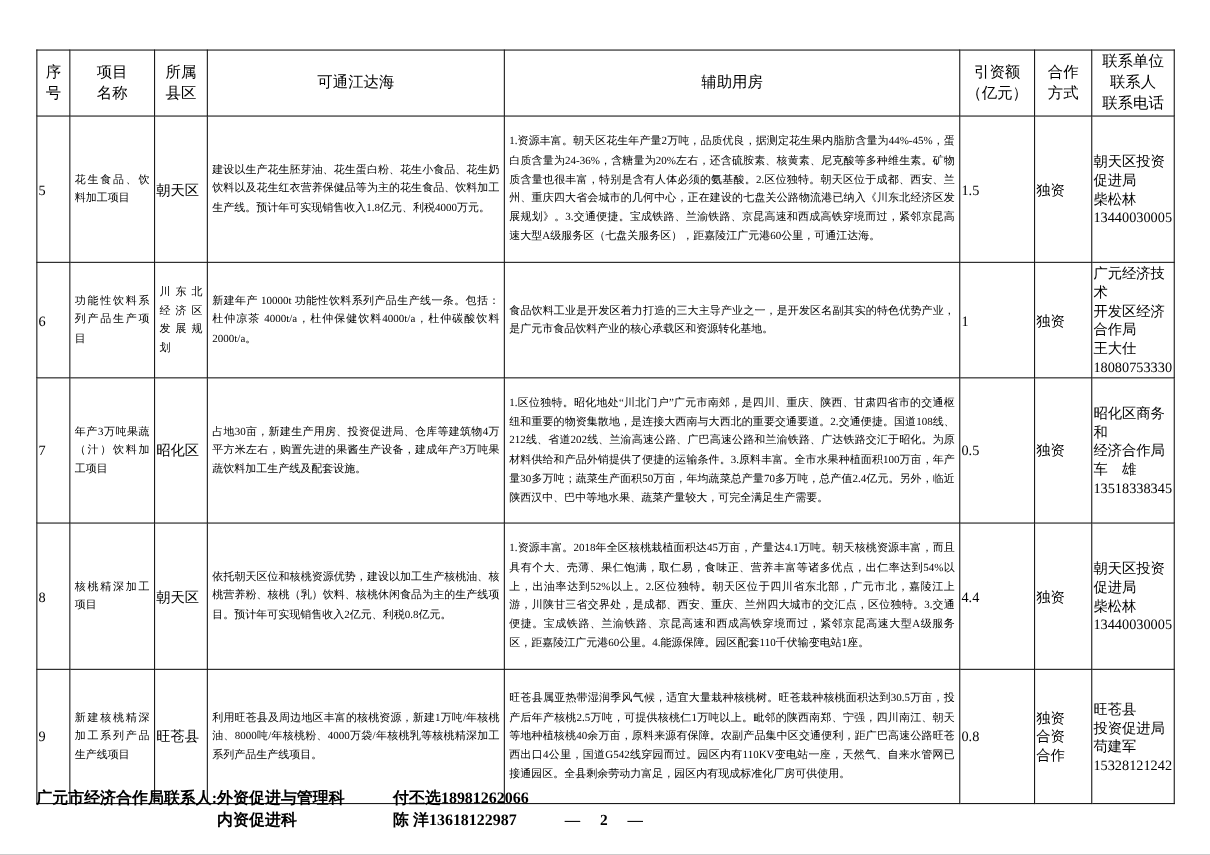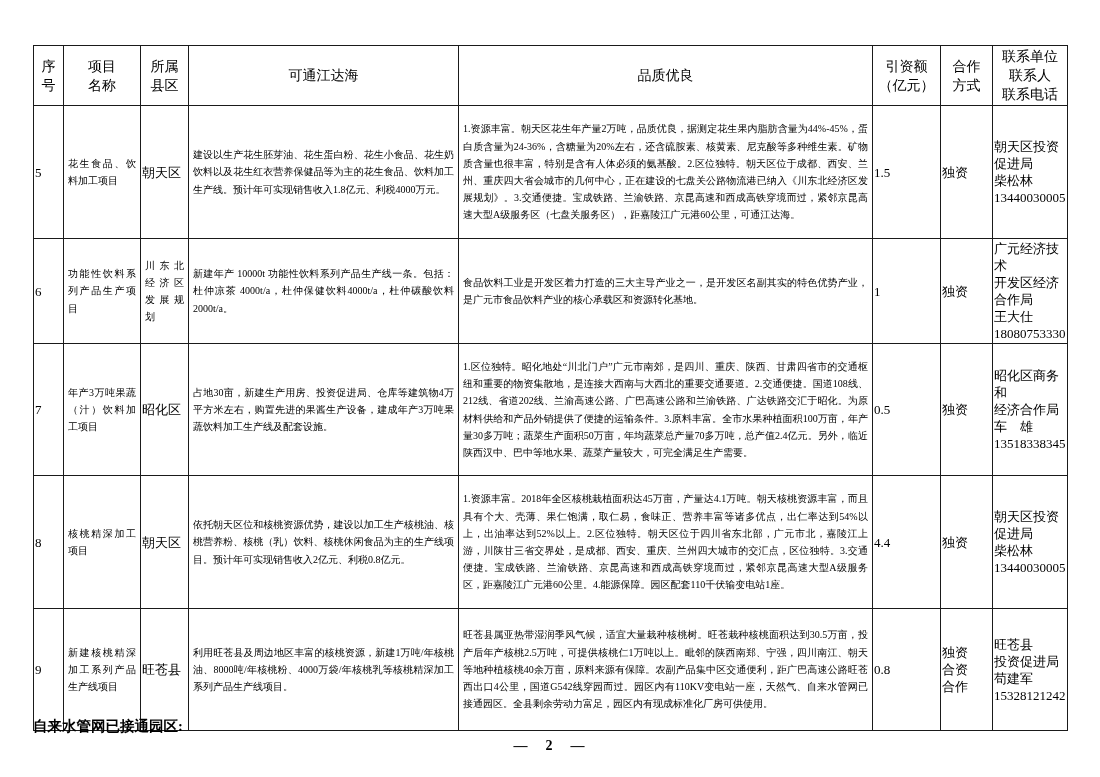--- a/index.html
+++ b/index.html
@@ -73,21 +73,21 @@
 
     <tbody>
         <tr class="r0">
       <th class="hdr">序
 号</th>
       <th class="hdr">项目
 名称</th>
       <th class="hdr">所属
 县区</th>
       <th class="hdr">可通江达海</th>
-      <th class="hdr">品质优良</th>
+      <th class="hdr">辅助用房</th>
       <th class="hdr">引资额
 （亿元）</th>
       <th class="hdr">合作
 方式</th>
       <th class="hdr">联系单位
 联系人
 联系电话</th>
     </tr>
 
     <tr class="r1">
@@ -159,18 +159,28 @@
 合作</td>
       <td class="c">旺苍县
 投资促进局
 苟建军
 15328121242</td>
     </tr>
   </tbody>
     </table>
 
   <div class="footer">
-    <span class="label">自来水管网已接通园区:</span>
+    <span class="label">广元市经济合作局联系人:</span>
+    <div class="footer-rows">
+      <div class="footer-row">
+        <span class="dept">外资促进与管理科</span>
+        <span class="person">付丕选18981262066</span>
+      </div>
+      <div class="footer-row second">
+        <span class="dept">内资促进科</span>
+        <span class="person">陈 洋13618122987</span>
+      </div>
+    </div>
   </div>
 
   <div class="page-num">—　2　—</div>
 
 </div>
 
 </body></html>

